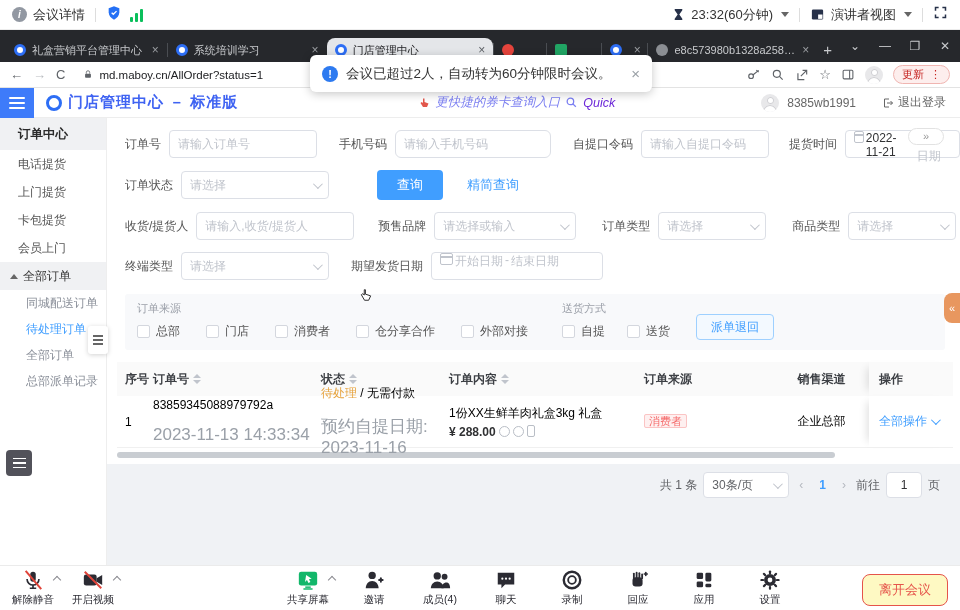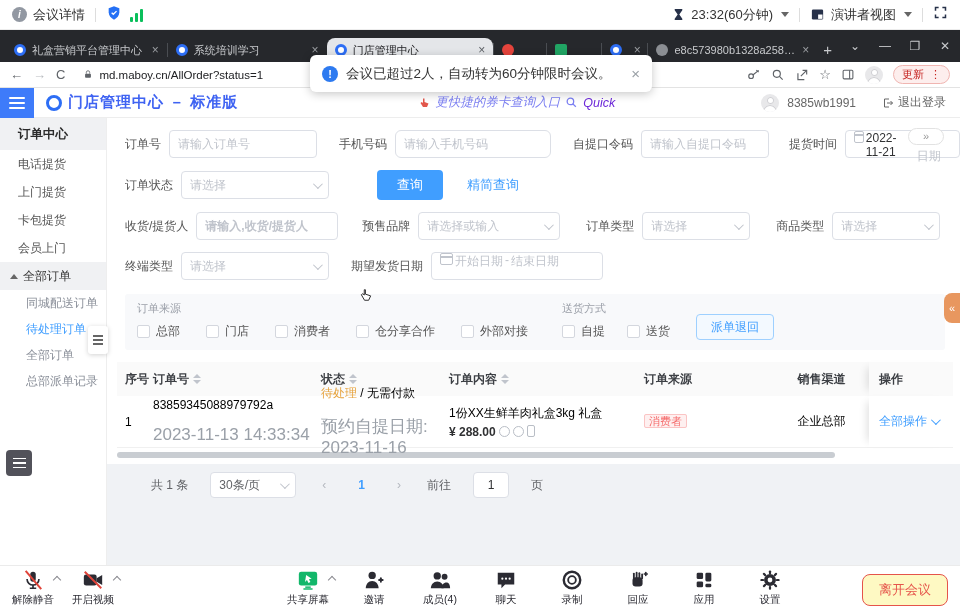--- a/index.html
+++ b/index.html
@@ -104,21 +104,21 @@
   .sub { color:#9aa0a8; font-size:17px; margin-top:13px; }
   .status-warn { color:#e6a23c; }
   .tag-red { color:#f56c6c; background:#fef0f0; border:1px solid #fbc4c4; border-radius:2px; font-size:11px; padding:0 4px; }
   .price { font-weight:bold; color:#303133; }
   .mini-ic { display:inline-block; width:11px; height:11px; border:1px solid #b9bec6; border-radius:50%; margin-left:3px; vertical-align:-1px; }
   .mini-ic.sq { border-radius:2px; width:8px; height:12px; }
   .act-link { color:#409eff; display:flex; align-items:center; gap:4px; }
 
   .hscroll { margin:4px 0 0 10px; width:718px; height:6px; background:#c9cdd2; border-radius:3px; }
 
-  .pager { display:flex; align-items:center; justify-content:flex-start; gap:22px; margin:14px 20px 0 0; font-size:12px; color:#606266;padding-left:44px; }
+  .pager { display:flex; align-items:center; justify-content:flex-end; gap:6px; margin:14px 20px 0 0; font-size:12px; color:#606266;padding-left:44px; }
   .pg-sel { width:86px; height:26px; }
   .pg-num { color:#409eff; font-weight:bold; padding:0 6px; }
   .pg-arrow { color:#b4b8bf; padding:0 4px; }
   .goto-inp { width:36px; height:26px; text-align:center; }
 
   
   .sb-handle { position:absolute; left:88px; top:326px; width:20px; height:28px; background:#fff; border-radius:3px; box-shadow:0 1px 5px rgba(0,0,0,.18); z-index:6; display:flex; flex-direction:column; justify-content:center; align-items:center; gap:2.5px; }
   .sb-handle i { width:10px; height:1.5px; background:#666; display:block; }
   .right-handle { position:absolute; right:0; top:293px; width:16px; height:30px; background:#e8975f; border-radius:8px 0 0 8px; z-index:6; color:#fff; font-size:11px; display:flex; align-items:center; justify-content:center; }
   .task-btn { position:absolute; left:6px; top:450px; width:26px; height:26px; background:#52525a; border-radius:4px; z-index:6; display:flex; flex-direction:column; justify-content:center; align-items:center; gap:3px; }
@@ -346,21 +346,21 @@
       </div>
       <button class="btn-primary" style="margin-left:40px">查询</button>
       <span class="link-blue" style="margin-left:16px">精简查询</span>
       <svg class="cursor-hand" width="14" height="16" viewBox="0 0 24 24">
           <path d="M9 3v9l-2.5-2.2L4 11.5 9.5 21h7l3.5-7.5L11 10.5V3z" fill="#fff" stroke="#222" stroke-width="1.6"></path>
         </svg>
     </div>
 
     <div class="frow">
       <span class="flabel">收货/提货人</span>
-      <input class="inp" style="width: 142px; font-weight: bold;" placeholder="请输入,收货/提货人">
+      <input class="inp" style="width: 158px;" placeholder="请输入,收货/提货人">
       <span class="flabel" style="margin-left:16px">预售品牌</span>
       <div class="sel" style="width:142px">
         <span>请选择或输入</span>
           <span class="chev"></span>
       </div>
       <span class="flabel" style="margin-left:18px">订单类型</span>
       <div class="sel" style="width:108px">
         <span>请选择</span>
           <span class="chev"></span>
       </div>

